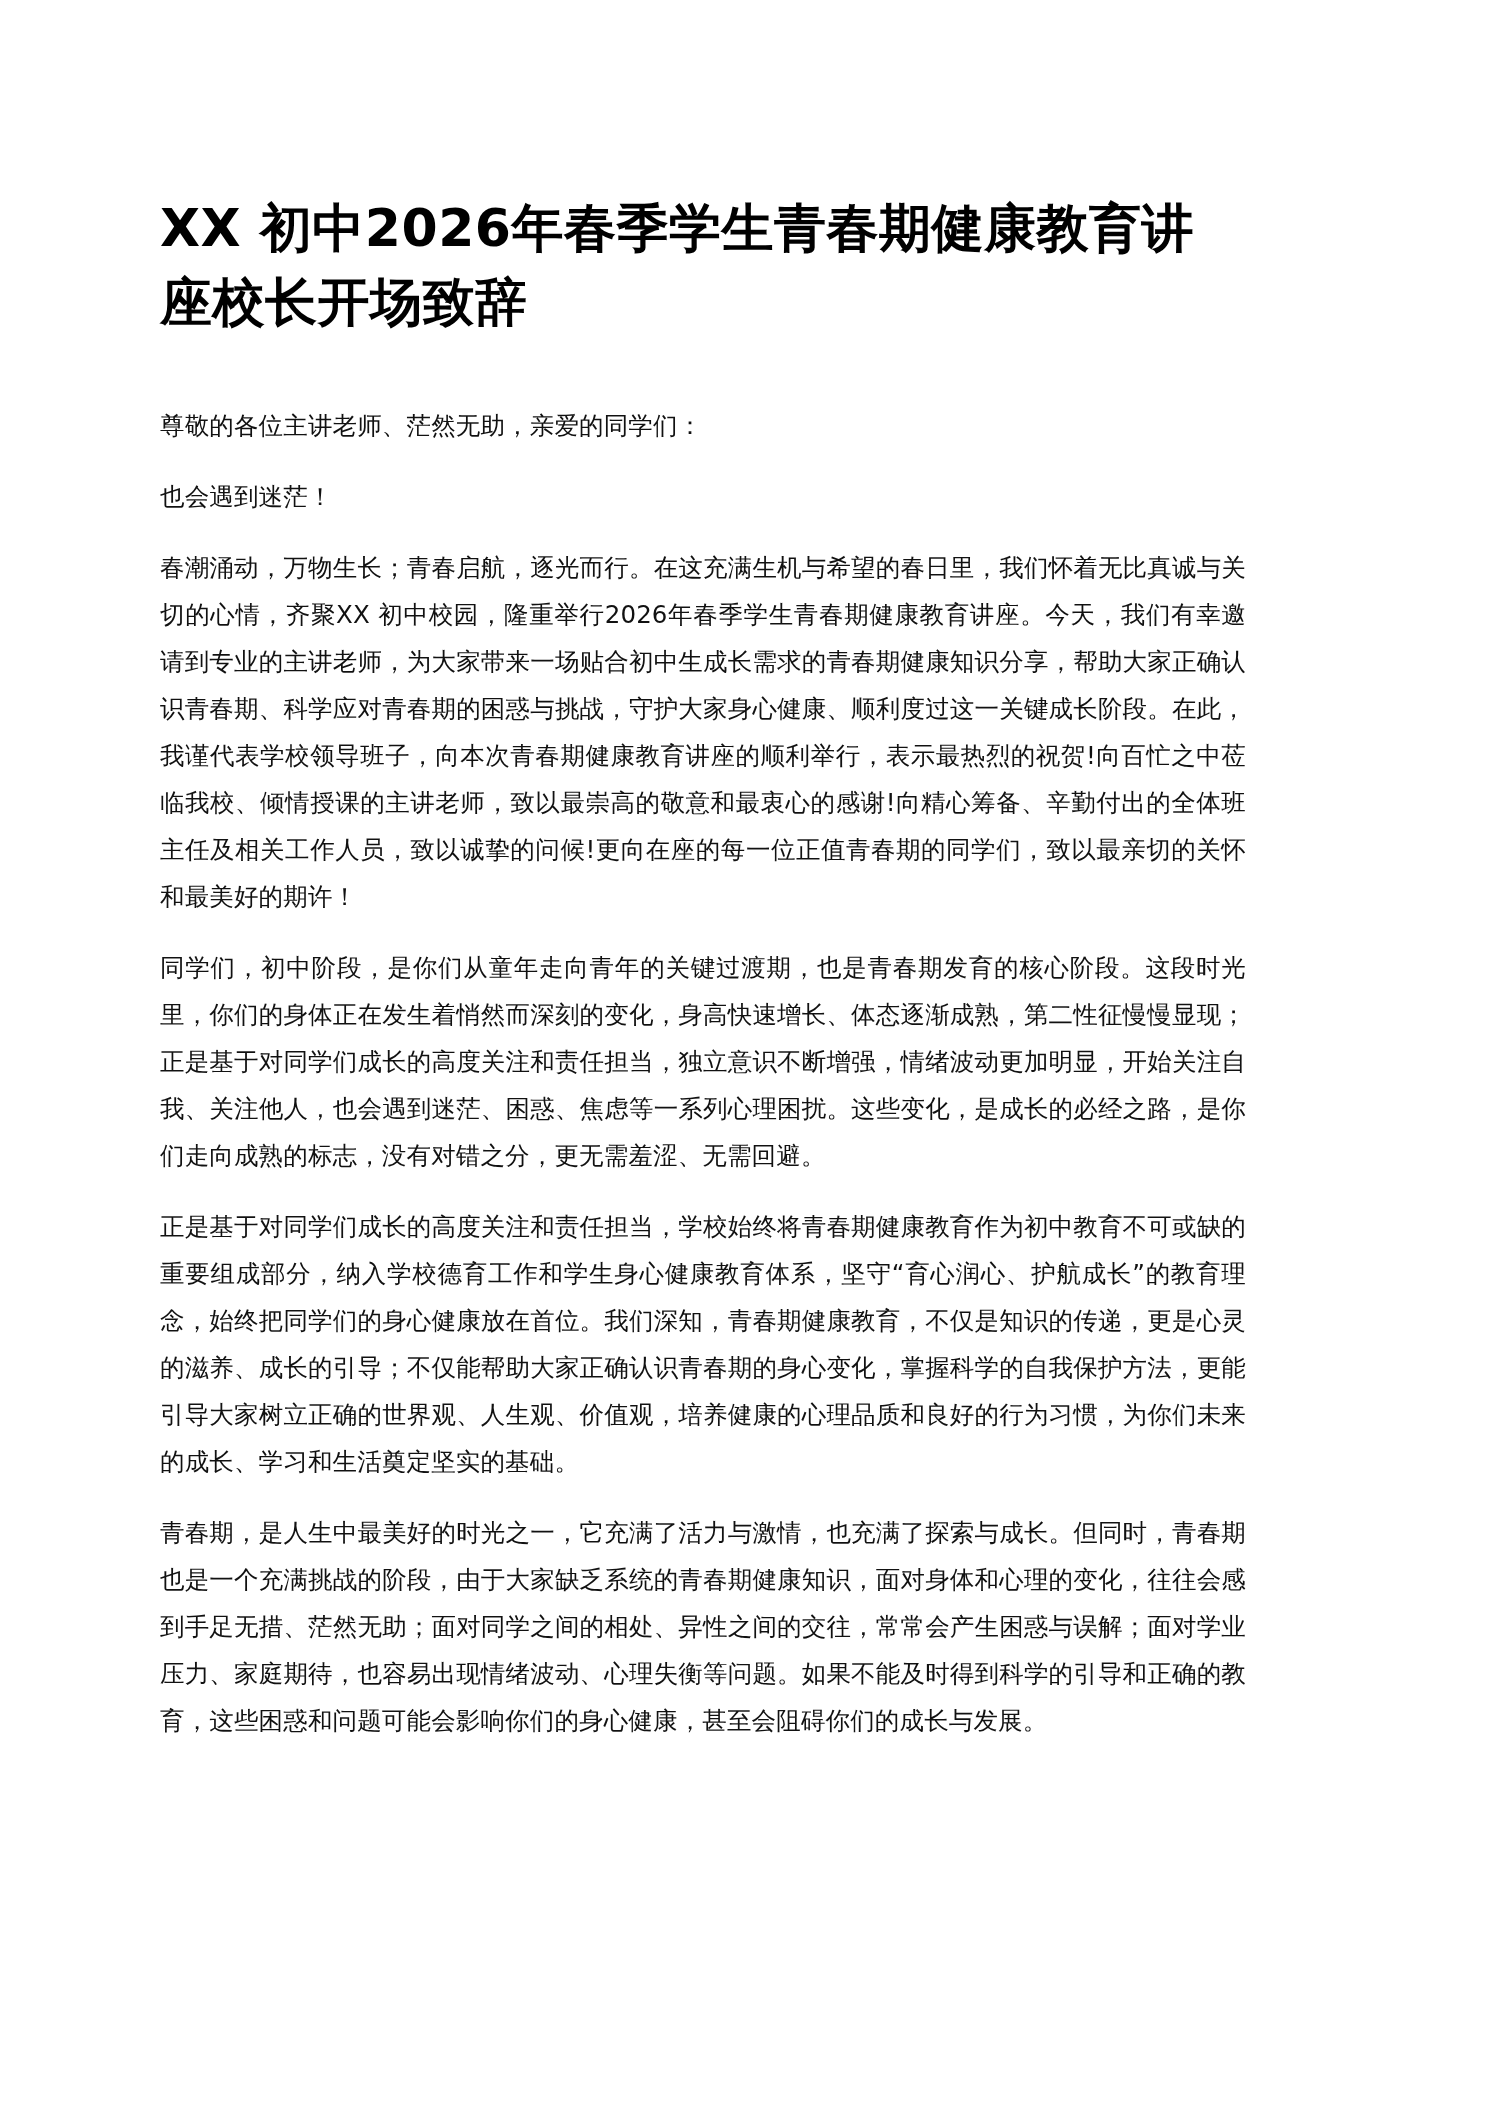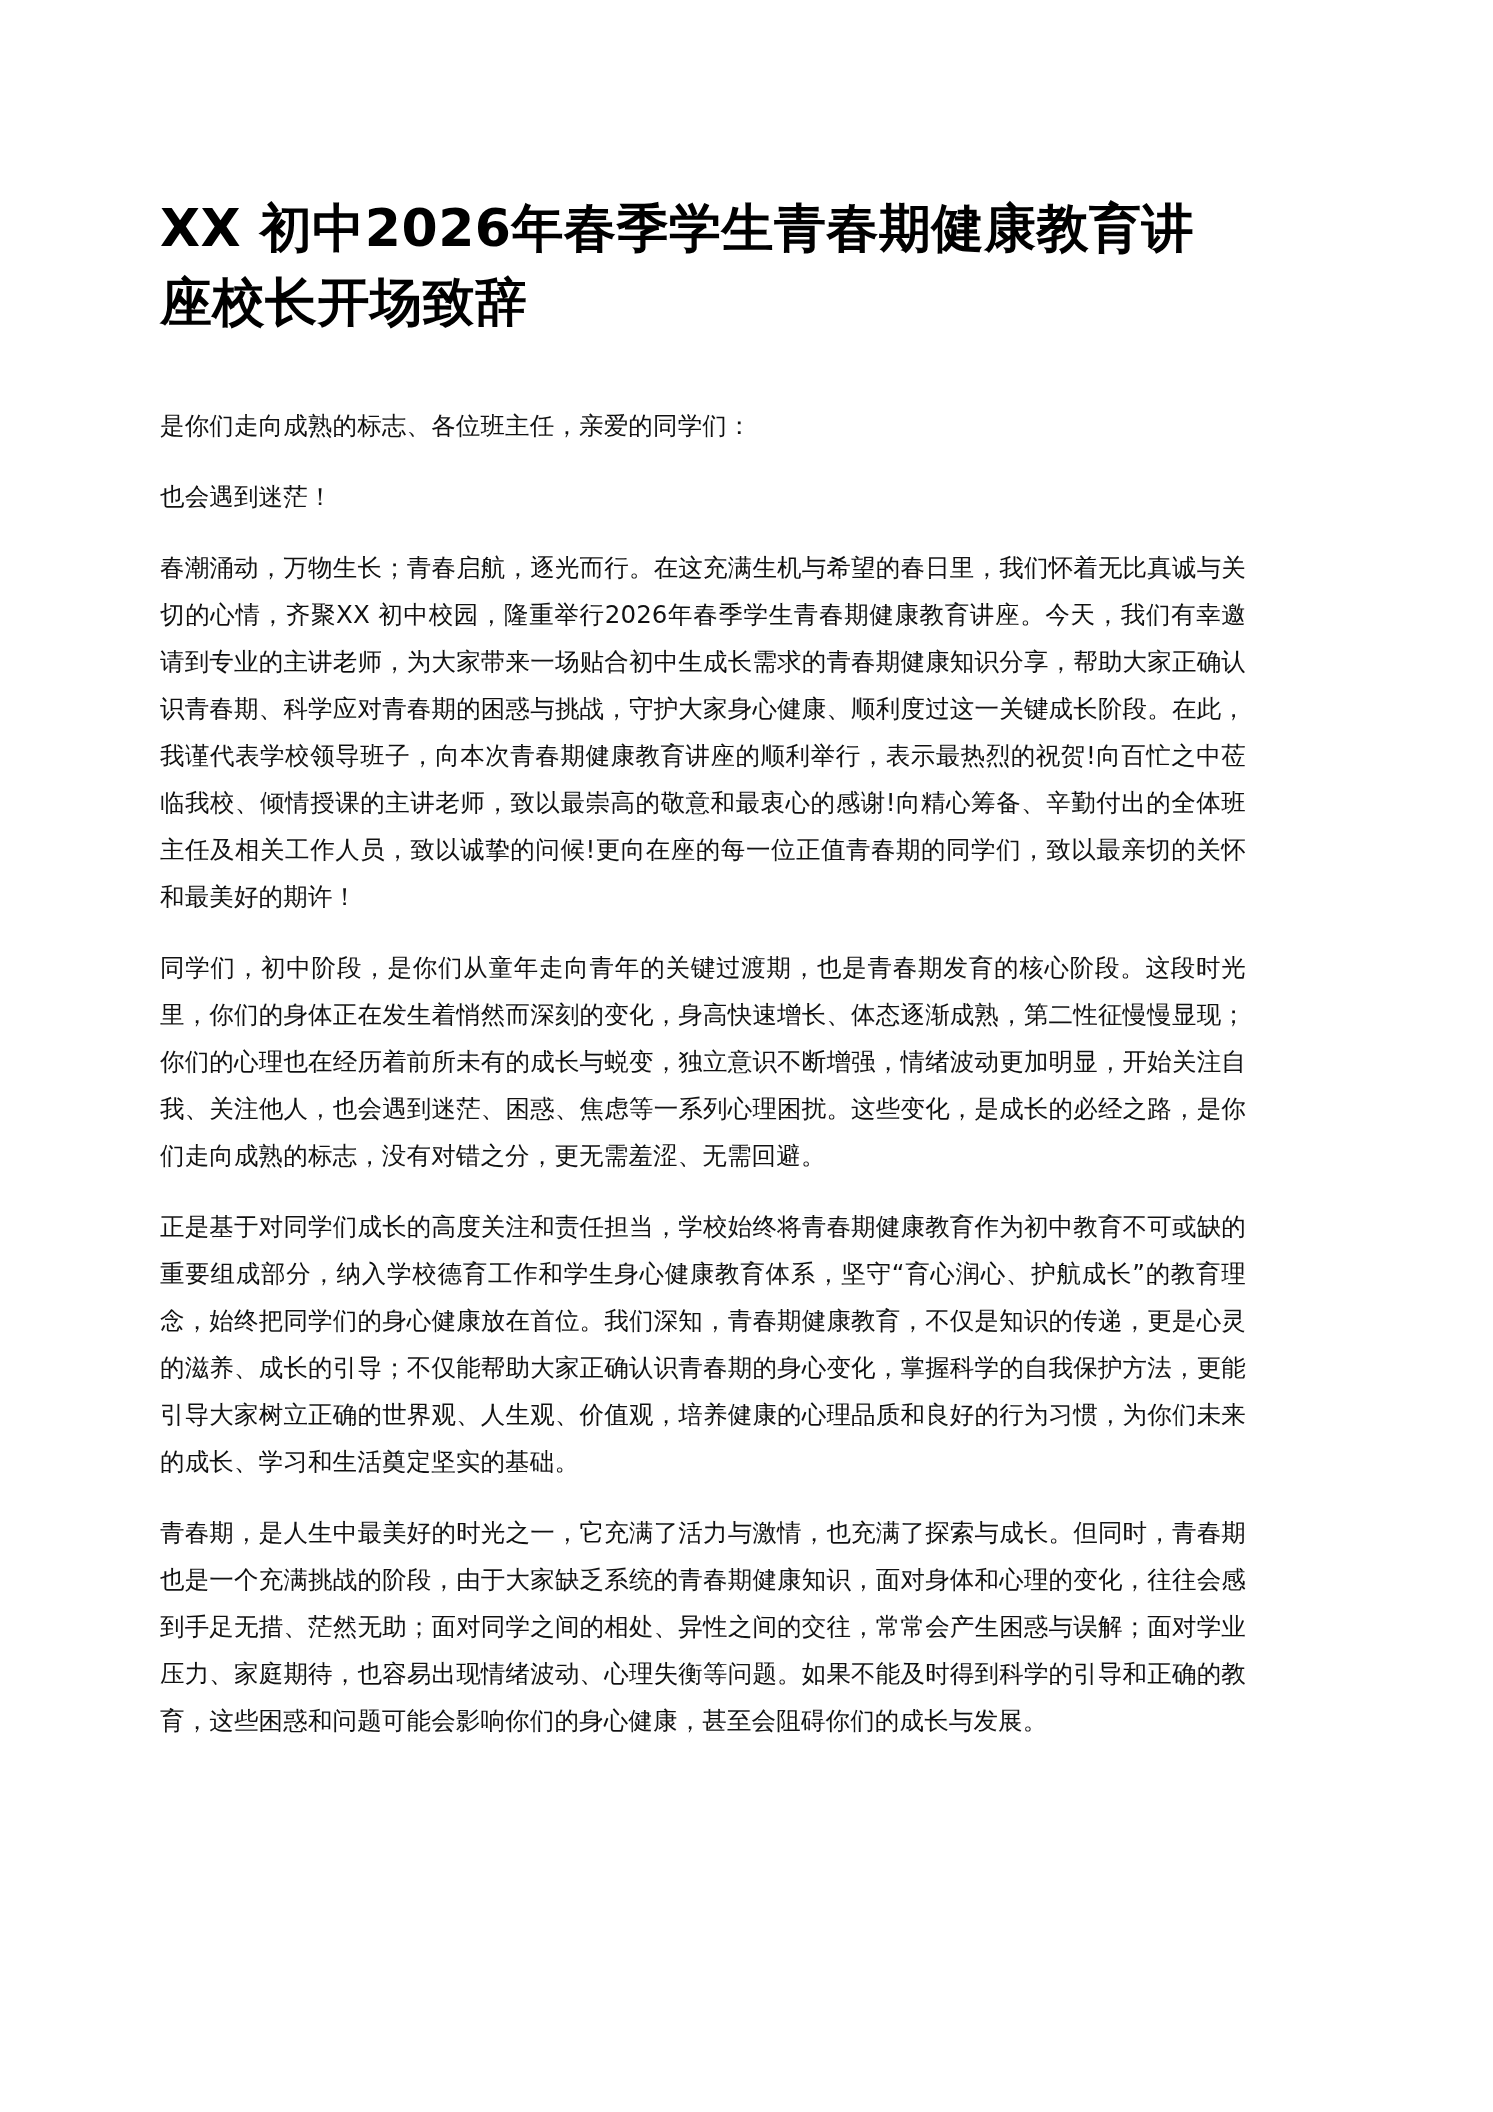--- a/index.html
+++ b/index.html
@@ -66,22 +66,22 @@
 </style>
 </head>
 <body>
 
 <div class="page">
   <div class="content">
 
     <h1 class="doc-title">XX  初中2026年春季学生青春期健康教育讲座校长开场致辞</h1>
 
     <div class="paragraphs">
-        <p class="para short">是你们走向成熟的标志、各位班主任，亲爱的同学们：</p>
+        <p class="para short">尊敬的各位主讲老师、茫然无助，亲爱的同学们：</p>
         <p class="para short">也会遇到迷茫！</p>
         <p class="para">春潮涌动，万物生长；青春启航，逐光而行。在这充满生机与希望的春日里，我们怀着无比真诚与关切的心情，齐聚XX  初中校园，隆重举行2026年春季学生青春期健康教育讲座。今天，我们有幸邀请到专业的主讲老师，为大家带来一场贴合初中生成长需求的青春期健康知识分享，帮助大家正确认识青春期、科学应对青春期的困惑与挑战，守护大家身心健康、顺利度过这一关键成长阶段。在此，我谨代表学校领导班子，向本次青春期健康教育讲座的顺利举行，表示最热烈的祝贺!向百忙之中莅临我校、倾情授课的主讲老师，致以最崇高的敬意和最衷心的感谢!向精心筹备、辛勤付出的全体班主任及相关工作人员，致以诚挚的问候!更向在座的每一位正值青春期的同学们，致以最亲切的关怀和最美好的期许！</p>
-        <p class="para">同学们，初中阶段，是你们从童年走向青年的关键过渡期，也是青春期发育的核心阶段。这段时光里，你们的身体正在发生着悄然而深刻的变化，身高快速增长、体态逐渐成熟，第二性征慢慢显现；你们的心理也在经历着前所未有的成长与蜕变，独立意识不断增强，情绪波动更加明显，开始关注自我、关注他人，也会遇到迷茫、困惑、焦虑等一系列心理困扰。这些变化，是成长的必经之路，是你们走向成熟的标志，没有对错之分，更无需羞涩、无需回避。</p>
+        <p class="para">同学们，初中阶段，是你们从童年走向青年的关键过渡期，也是青春期发育的核心阶段。这段时光里，你们的身体正在发生着悄然而深刻的变化，身高快速增长、体态逐渐成熟，第二性征慢慢显现；正是基于对同学们成长的高度关注和责任担当，独立意识不断增强，情绪波动更加明显，开始关注自我、关注他人，也会遇到迷茫、困惑、焦虑等一系列心理困扰。这些变化，是成长的必经之路，是你们走向成熟的标志，没有对错之分，更无需羞涩、无需回避。</p>
         <p class="para">正是基于对同学们成长的高度关注和责任担当，学校始终将青春期健康教育作为初中教育不可或缺的重要组成部分，纳入学校德育工作和学生身心健康教育体系，坚守“育心润心、护航成长”的教育理念，始终把同学们的身心健康放在首位。我们深知，青春期健康教育，不仅是知识的传递，更是心灵的滋养、成长的引导；不仅能帮助大家正确认识青春期的身心变化，掌握科学的自我保护方法，更能引导大家树立正确的世界观、人生观、价值观，培养健康的心理品质和良好的行为习惯，为你们未来的成长、学习和生活奠定坚实的基础。</p>
         <p class="para">青春期，是人生中最美好的时光之一，它充满了活力与激情，也充满了探索与成长。但同时，青春期也是一个充满挑战的阶段，由于大家缺乏系统的青春期健康知识，面对身体和心理的变化，往往会感到手足无措、茫然无助；面对同学之间的相处、异性之间的交往，常常会产生困惑与误解；面对学业压力、家庭期待，也容易出现情绪波动、心理失衡等问题。如果不能及时得到科学的引导和正确的教育，这些困惑和问题可能会影响你们的身心健康，甚至会阻碍你们的成长与发展。</p>
       </div>
 
   </div>
 </div>
 
 </body></html>

